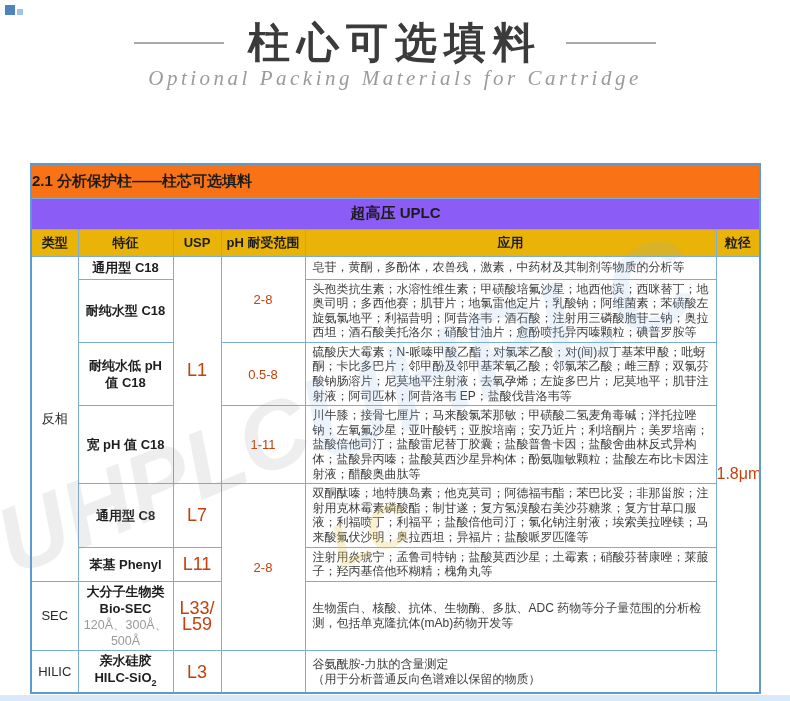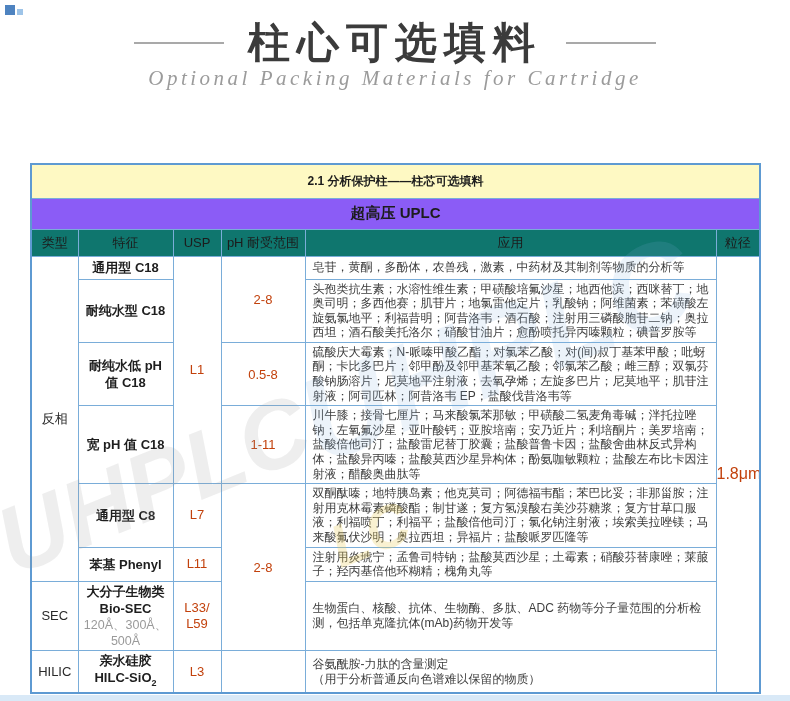--- a/index.html
+++ b/index.html
@@ -15,27 +15,27 @@
   .hdr { padding-top:20px; text-align:center; }
   .title-row { display:flex; align-items:center; justify-content:center; gap:24px; }
   .rule { width:90px; height:2px; background:#a9a9a9; }
   .main-title { font-size:42px; font-weight:800; color:#3b3b3b; letter-spacing:7px; line-height:1.1; white-space:nowrap; }
   .subtitle { font-family:"Liberation Serif","DejaVu Serif",serif; font-style:italic; font-size:21px; color:#9b9b9b; letter-spacing:3.5px; white-space:nowrap; }
 
   
   .table-wrap { position:absolute; left:30px; top:163px; width:729px; }
   table { width:729px; border-collapse:collapse; table-layout:fixed; border:2px solid #5e9ad2; }
   td, th { border:1px solid #7aadd9; color:#c2410c; vertical-align:middle; overflow:hidden; }
-  .c-section { font-size:12px; font-weight:bold; color:#1c1c1c; text-align:center; background:#fef9c3; }
+  .c-section { font-size:15px; font-weight:bold; color:#1c1c1c; background:#f97316; }
   .c-sub { font-size:15px; font-weight:bold; color:#1c1c1c; text-align:center; background:#8b5cf6; }
-  th { font-size:13px; font-weight:normal; color:#1c1c1c; text-align:center; background:#0f766e; }
+  th { font-size:13px; font-weight:bold; color:#1c1c1c; text-align:center; background:#eab308; }
   .cell-type { font-size:13px; text-align:center; color:#2a2a2a; }
   .cell-feat { font-size:13px; font-weight:bold; text-align:center; color:#1e1e1e; padding:1px 3px; line-height:17px; }
   .feat-note { font-weight:normal; color:#9a9a9a; font-size:12.5px; display:block; line-height:16px; }
-  .cell-usp { font-size:13px; text-align:center; white-space:pre-line; line-height:16px; }
+  .cell-usp { font-size:18px; text-align:center; white-space:pre-line; line-height:16px; }
   .cell-ph { font-size:13px; text-align:center; }
   .cell-app { font-size:12px; line-height:14.6px; padding:2px 7px; text-align:left; white-space:pre-line; color:#3d3d3d; }
   .cell-size { font-size:16px; text-align:center;margin-left:41px; }
   sub { font-size:9px; }
 
   
   .note { position:absolute; left:32px; top:654px; font-size:13.5px; font-weight:bold; color:#2b5daa; letter-spacing:.5px; }
 
   
   .wm { position:absolute; font-weight:800; font-style:italic; transform:rotate(-22deg); pointer-events:none; white-space:nowrap; z-index:2; }

